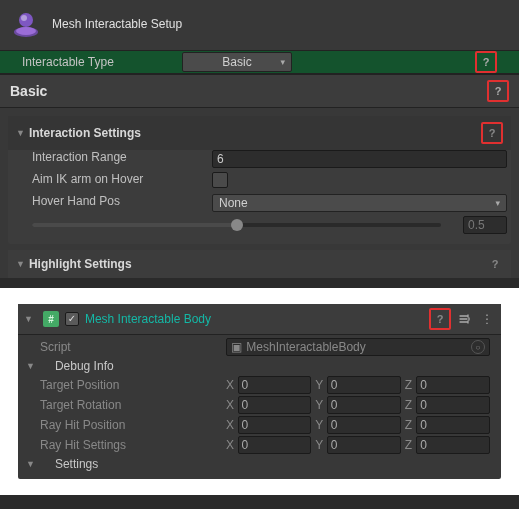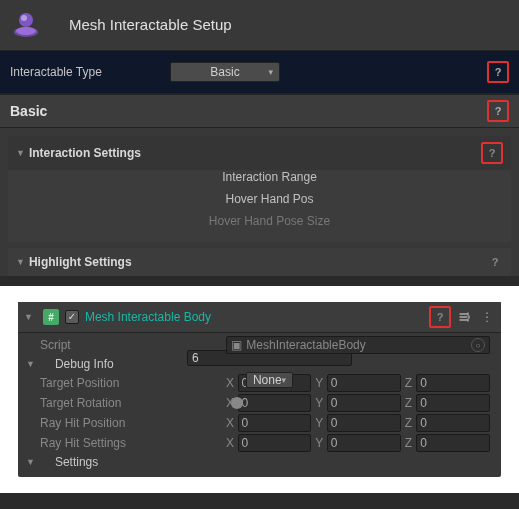--- a/index.html
+++ b/index.html
@@ -2,42 +2,42 @@
 <html><head>
 <meta charset="utf-8">
 <style>
   * { box-sizing: border-box; margin: 0; padding: 0; }
   html, body { width: 519px; height: 509px; font-family: "Segoe UI", Arial, sans-serif; background: #2a2a2a; color: #c4c4c4; font-size: 12px; }
   .wrap { width: 519px; height: 509px; background: #2a2a2a; }
   
   
   .panel { background: #383838; }
   .header { display:flex; align-items:center; padding: 8px 10px 10px 10px; gap:10px; }
-  .header-title { color: #e0e0e0; font-size: 15px; margin-left: 17px; }
+  .header-title { color: #e0e0e0; font-size: 12px; }
   .mesh-icon { width:32px; height:32px; position:relative; }
   .mesh-icon svg { width:32px; height:32px; display:block; }
 
   .row { display:flex; align-items:center; height:24px; padding: 0 10px; }
-  .type-row { background:#0f172a; border-top:1px solid #222; border-bottom:1px solid #222; padding: 6px 10px; height: 44px; }
+  .type-row { background:#14532d; border-top:1px solid #222; border-bottom:1px solid #222; padding: 6px 22px; height: 24px; }
   .type-label { flex: 0 0 160px; color:#c4c4c4; }
   .dropdown { background:#4b4b4b; border:1px solid #222; border-radius:2px; width:110px; height:20px; display:flex; align-items:center; justify-content:center; position:relative; color:#d0d0d0; cursor:pointer; }
   .dropdown .chev { position:absolute; right:6px; font-size:9px; color:#aaa; }
   .spacer { flex:1; }
   .help { width:16px; height:16px; border-radius:50%; display:flex; align-items:center; justify-content:center; font-size:11px; font-weight:bold; color:#aaa; cursor:pointer; }
   .help.dark { color:#888; }
   .redbox { border:2px solid #e03030; padding:1px; border-radius:2px; }
 
   .section-title-row { background:#3c3c3c; height:34px; padding: 0 10px; display:flex; align-items:center; border-top:1px solid #222; border-bottom:1px solid #222;}
   .section-title { font-size:14px; font-weight:600; color:#e0e0e0; flex:1; }
 
   .sub-section { background:#3c3c3c; margin: 8px 8px 0 8px; border-radius:2px; }
   .sub-header { display:flex; align-items:center; padding: 6px 8px; background:#353535; }
   .fold { font-size:9px; margin-right:4px; color:#888;}
   .sub-title { flex:1; font-weight:600; color:#d8d8d8; }
-  .field-row { display:flex; align-items:center; height:22px; padding: 0 4px 0 24px; flex-direction: column; }
+  .field-row { display:flex; align-items:flex-start; height:22px; padding: 0 4px 0 24px; }
   .field-label { flex: 0 0 180px; color:#c0c0c0; }
   .field-label.dim { color:#777; }
   .num-input { background:#2d2d2d; border:1px solid #1a1a1a; color:#ccc; height:18px; padding:0 4px; border-radius:2px; flex:1; font-family:inherit; font-size:12px;}
   .checkbox { width:16px; height:16px; background:#4a4a4a; border:1px solid #1a1a1a; border-radius:2px;}
   .wide-dropdown { background:#4b4b4b; border:1px solid #222; border-radius:2px; height:18px; flex:1; display:flex; align-items:center; padding:0 6px; color:#d0d0d0; position:relative; cursor:pointer;}
   .wide-dropdown .chev { margin-left:auto; font-size:9px; color:#aaa;}
   .slider-row { display:flex; align-items:center; flex:1; gap:22px; }
   .slider { flex:1; height:4px; background:#2a2a2a; border-radius:2px; position:relative; }
   .slider .fill { position:absolute; left:0; top:0; height:100%; width:50%; background:#4a4a4a; border-radius:2px;}
   .slider .thumb { position:absolute; left:50%; top:50%; transform:translate(-50%,-50%); width:12px; height:12px; border-radius:50%; background:#888;}
@@ -111,28 +111,31 @@
         <span class="sub-title">Interaction Settings</span>
         <div class="redbox">
           <div class="help dark">?</div>
         </div>
       </div>
       <div class="field-row">
         <div class="field-label">Interaction Range</div>
         <input class="num-input" value="6" style="">
       </div>
       <div class="field-row">
+        <div class="field-label">Aim IK arm on Hover</div>
+        <div class="checkbox"></div>
+      </div>
+      <div class="field-row">
         <div class="field-label">Hover Hand Pos</div>
         <div class="wide-dropdown">
           <span>None</span>
           <span class="chev">▾</span>
         </div>
       </div>
       <div class="field-row">
-        <div class="field-label dim">Hover Hand Pose Size</div>
         <div class="slider-row">
           <div class="slider">
             <div class="fill"></div>
               <div class="thumb"></div>
           </div>
           <input class="slider-val" disabled="" value="0.5" style="">
         </div>
       </div>
       <div style="height:6px"></div>
     </div>

